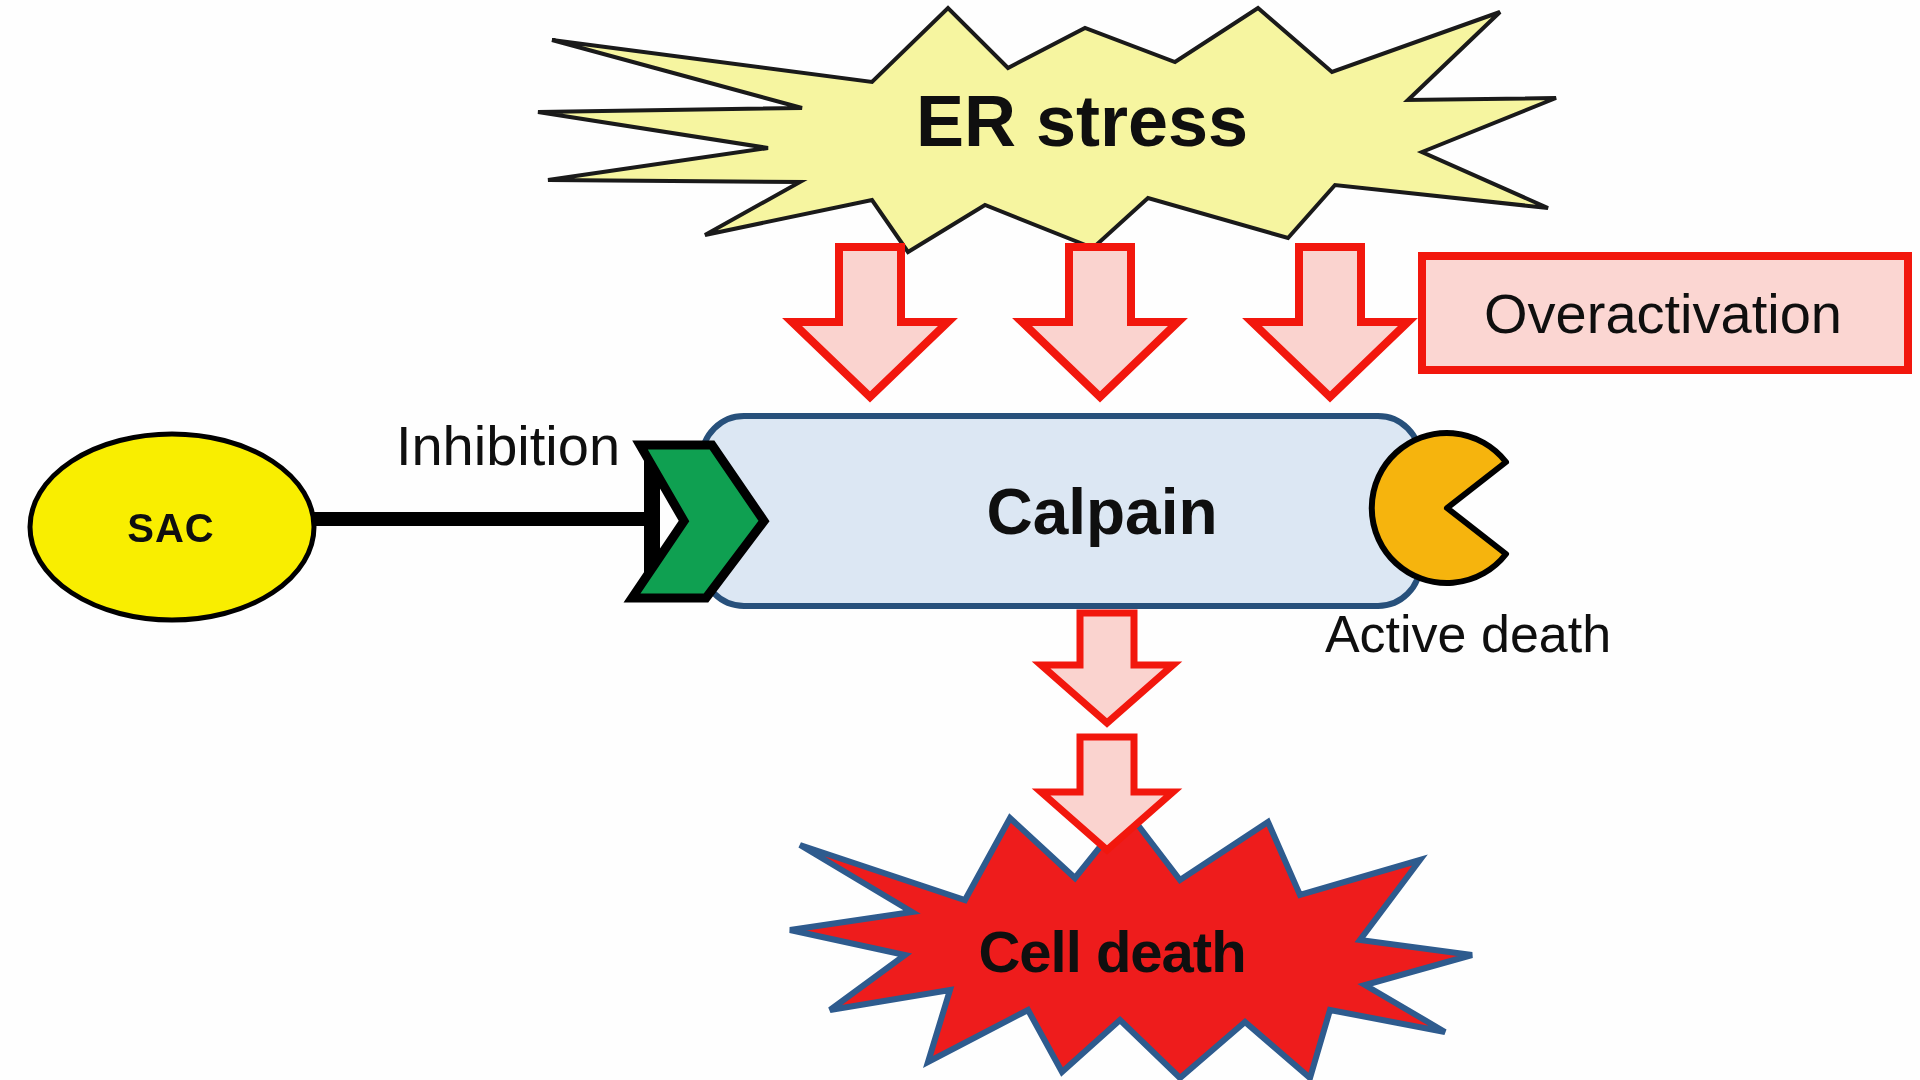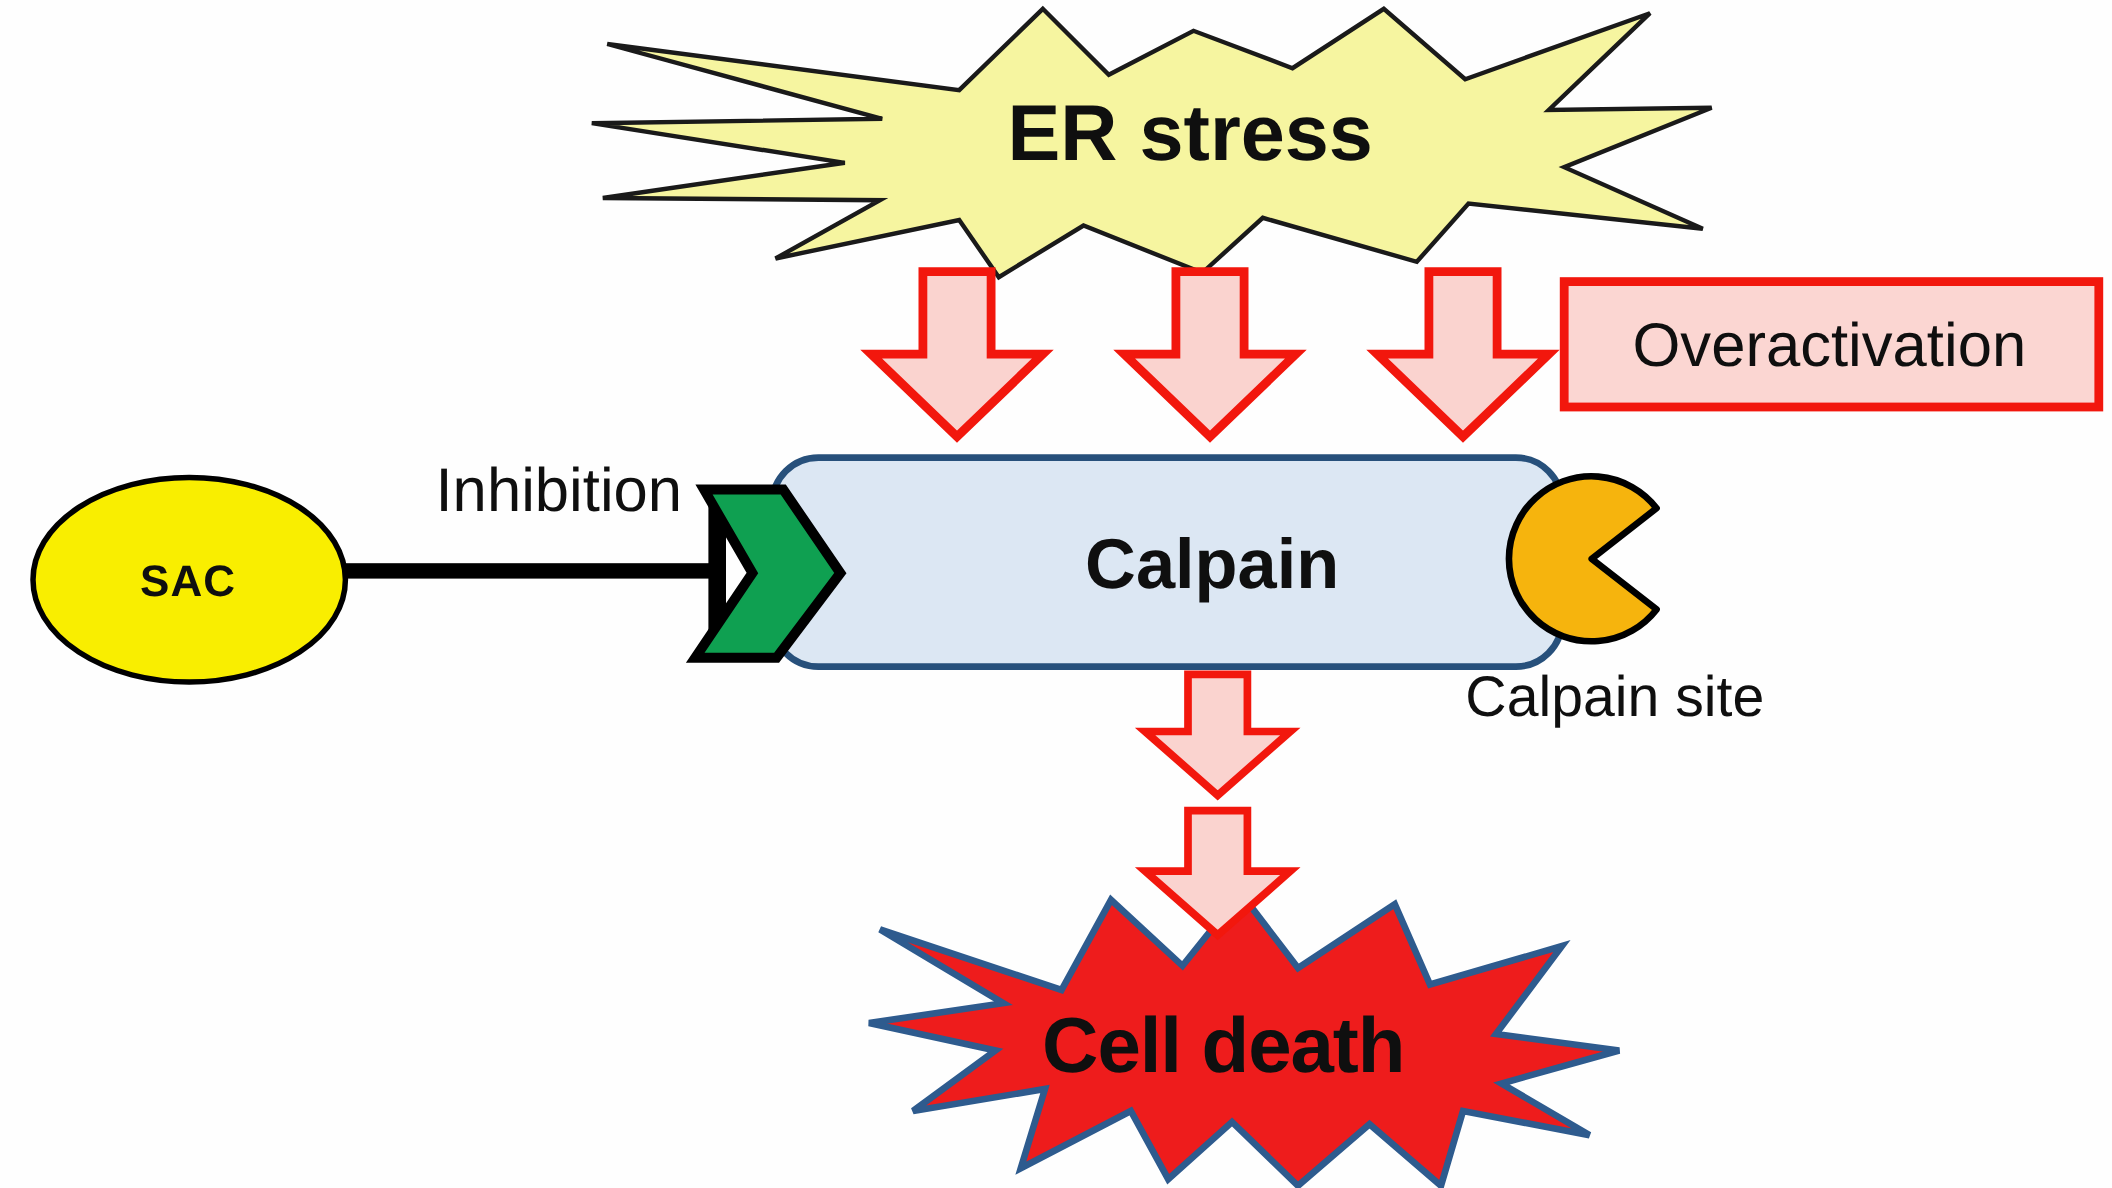--- a/index.html
+++ b/index.html
@@ -16,21 +16,21 @@
     color:var(--text,#000);white-space:nowrap;text-align:left;line-height:1.08;
   }
   .lbl-er      {left:1082px;top:122px;font-size:72px;font-weight:bold;letter-spacing:0px;}
   .lbl-overact {left:1663px;top:314px;font-size:56px;font-weight:500;}
   .lbl-calpain {left:1102px;top:513px;font-size:64px;font-weight:bold;}
   .lbl-sac     {left:171px;top:529px;font-size:40px;font-weight:bold;letter-spacing:1px;}
   .lbl-inhib   {left:508px;top:446px;font-size:56px;font-weight:400;}
   .lbl-ca      {left:656px;top:668px;font-size:52px;font-weight:500;white-space:normal;width:420px;}
   .lbl-ca sup  {font-size:0.62em;vertical-align:super;line-height:0;}
   .lbl-active  {left:1468px;top:634px;font-size:52px;font-weight:500;}
-  .lbl-cell    {left:1112px;top:952px;font-size:71px;font-weight:bold;letter-spacing:-1px;}
+  .lbl-cell    {left:1112px;top:952px;font-size:58px;font-weight:bold;letter-spacing:-1px;}
 </style>
 </head>
 <body>
 
 <div class="stage">
 
   <svg class="shapes" viewBox="0 0 1920 1080">
 
     <polygon points="552,40 802,108 538,112 768,148 548,180 800,182 705,235 872,200 908,252 985,205 1093,248 1148,198 1288,238 1335,185 1548,208 1422,152 1556,98 1408,100 1500,12 1332,72 1258,8 1175,62 1085,28 1008,68 948,8 872,82" fill="var(--er-fill)" stroke="var(--er-stroke)" stroke-width="4" stroke-linejoin="miter"></polygon>
 
@@ -61,17 +61,17 @@
 
   <div class="label lbl-calpain">Calpain</div>
 
   <div class="label lbl-overact">Overactivation</div>
 
   <div class="label lbl-sac">SAC</div>
 
   <div class="label lbl-inhib">Inhibition</div>
 
 
-  <div class="label lbl-active">Calpain site</div>
+  <div class="label lbl-active">Active death</div>
 
   <div class="label lbl-cell">Cell death</div>
 
 </div>
 
 </body></html>

